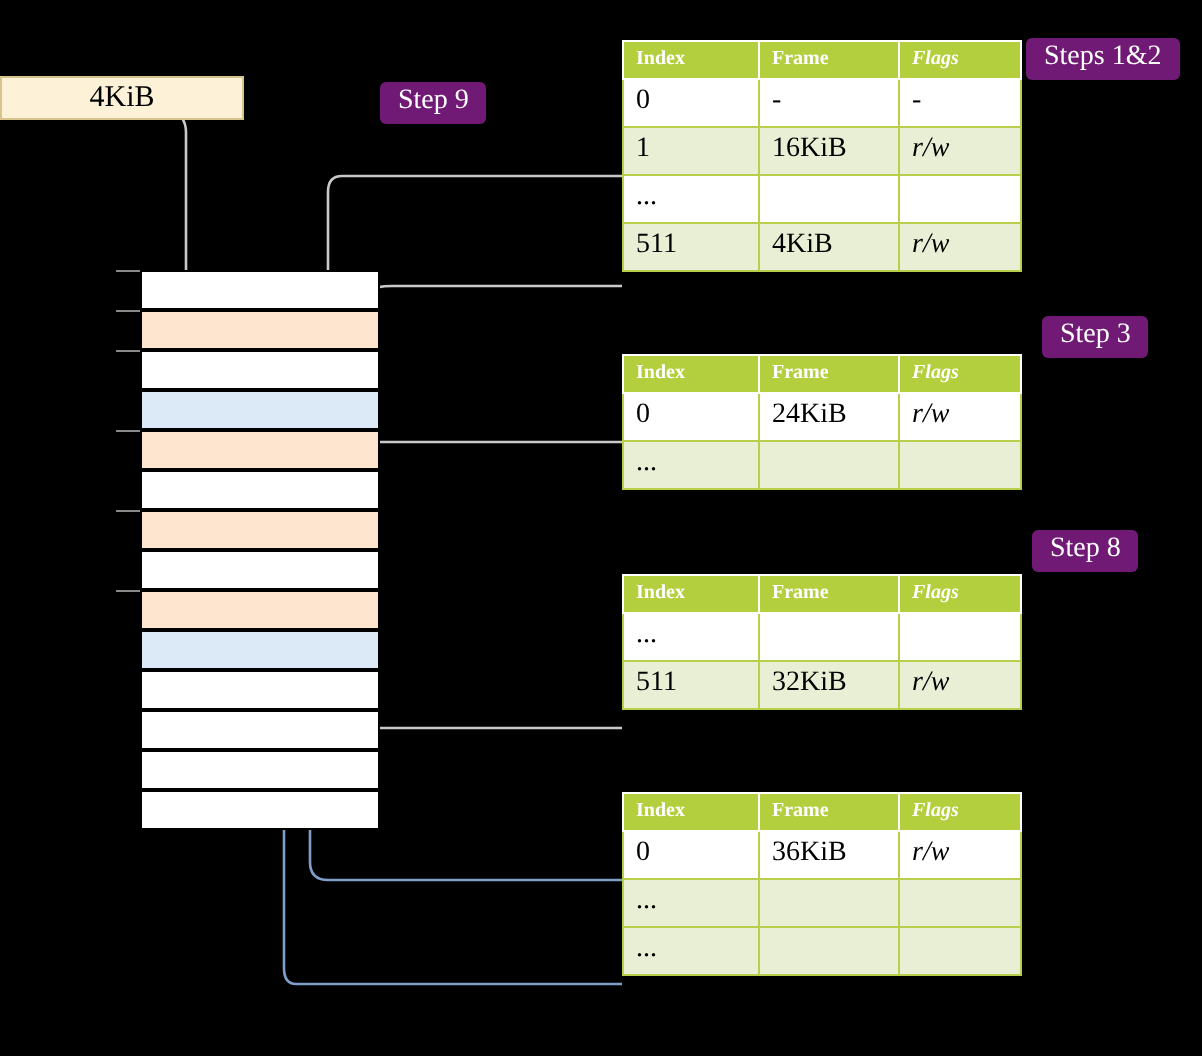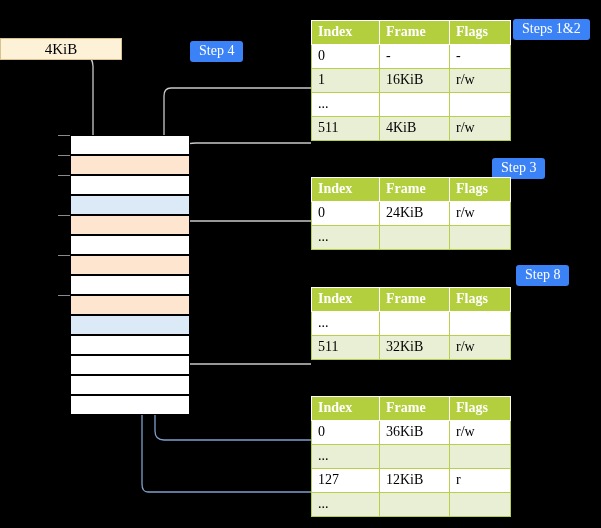--- a/index.html
+++ b/index.html
@@ -18,21 +18,21 @@
     position:absolute;
     background:#fdf1d8;
     border:1px solid #d9c38c;
     display:flex;align-items:center;justify-content:center;
     font-size:15px;line-height:1;
   }
 
   
   .badge{
     position:absolute;
-    background:#3b82f6;
+    background:#701a75;
     color:#fff;
     font-size:14px;
     padding:2px 9px 3px 9px;
     border-radius:3px;
     white-space:nowrap;
     line-height:1.15;
   }
 
   
   .memcol{position:absolute;left:70px;top:135px;width:120px;height:280px;}
@@ -57,36 +57,36 @@
     background:#fff;
     border:1px solid #b7cf4a;
   }
   .ptable th{
     background:#b3cf3e;
     color:#ffffff;
     font-weight:bold;
     text-align:left;
     padding:3px 6px 4px 6px;
     border:1px solid #ffffff;
-    font-size:14px;
+    font-size:10px;
     white-space:nowrap;
   }
   .ptable td{
     padding:2px 6px 3px 6px;
     border:1px solid #b7cf4a;
     white-space:nowrap;
     font-size:14px;
     height:18px;
   }
   .ptable tr.white td{background:#ffffff;}
   .ptable tr.tint td{background:#e8efd5;}
   .ptable td.hl{background:#fbf5a4;}
   .c-index{width:55px;}
   .c-frame{width:57px;margin-left:36px;}
-  .c-flags{width:48px;}
+  .c-flags{width:48px;font-style:italic;}
 </style>
 </head>
 <body>
 
 <div class="stage">
 
   <svg class="wires" viewBox="0 0 601 528">
     <defs>
       <marker id="ar-g-down" markerWidth="9" markerHeight="9" refX="4.5" refY="8" orient="auto">
         <path d="M0.5,0 L8.5,0 L4.5,8.5 Z" fill="#c9c9c9"></path>
@@ -124,26 +124,26 @@
     <g>
       <path d="M311,492 L148,492 Q142,492 142,484 L142,211" fill="none" stroke="#7f9fca" stroke-width="1.3" marker-end="url(#ar-b-up)"></path>
     </g>
   </svg>
 
   <div class="srcbox" style="left:0px;top:38px;width:120px;height:20px;">
     <span>4KiB</span>
   </div>
 
   <div class="badge" style="left:190px;top:41px;">
-    <span>Step 4</span>
+    <span>Step 9</span>
   </div>
   <div class="badge" style="left:513px;top:19px;">
     <span>Steps 1&amp;2</span>
   </div>
-  <div class="badge" style="left:492px;top:158px;">
+  <div class="badge" style="left:521px;top:158px;">
     <span>Step 3</span>
   </div>
   <div class="badge" style="left:516px;top:265px;">
     <span>Step 8</span>
   </div>
 
   <div class="memcol">
     <div id="memrows">
         <div class="memrow" style="top: 0px; height: 20px;"></div>
         <div class="tick" style="top: 0px;"></div>
@@ -257,25 +257,20 @@
         <tr class="white">
           <td class="c-index">0</td>
           <td class="c-frame">36KiB</td>
           <td class="c-flags">r/w</td>
         </tr>
         <tr class="tint">
           <td class="c-index">...</td>
           <td class="c-frame"></td>
           <td class="c-flags"></td>
         </tr>
-        <tr class="white">
-          <td class="c-index">127</td>
-          <td class="c-frame">12KiB</td>
-          <td class="c-flags">r</td>
-        </tr>
         <tr class="tint">
           <td class="c-index">...</td>
           <td class="c-frame"></td>
           <td class="c-flags"></td>
         </tr>
       </tbody>
   </table>
 
 </div>
 

